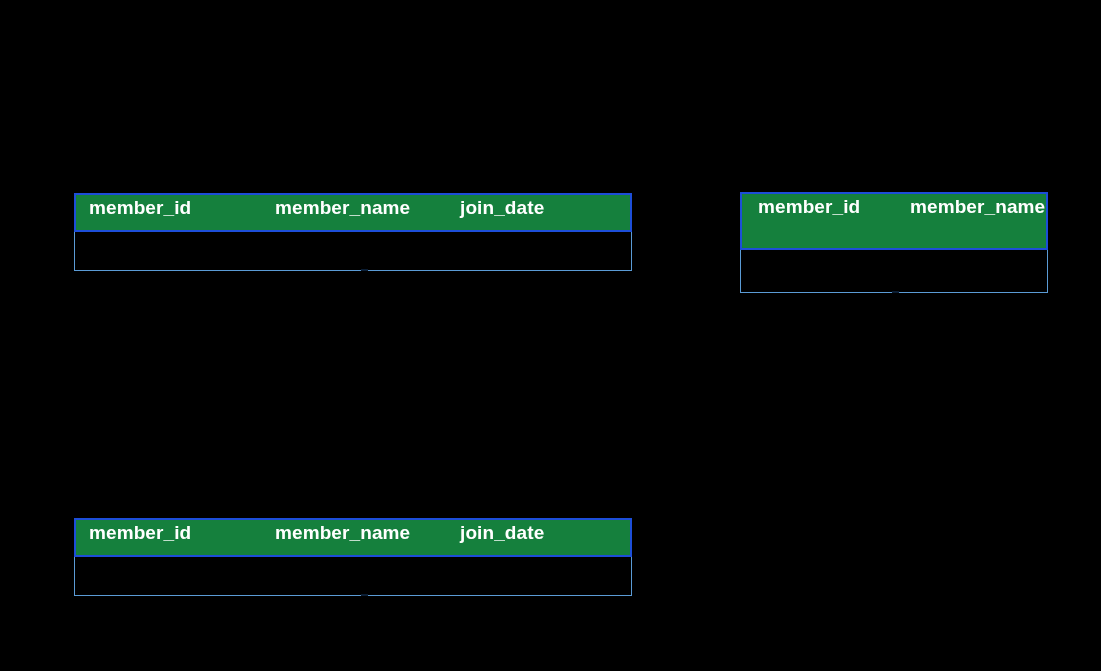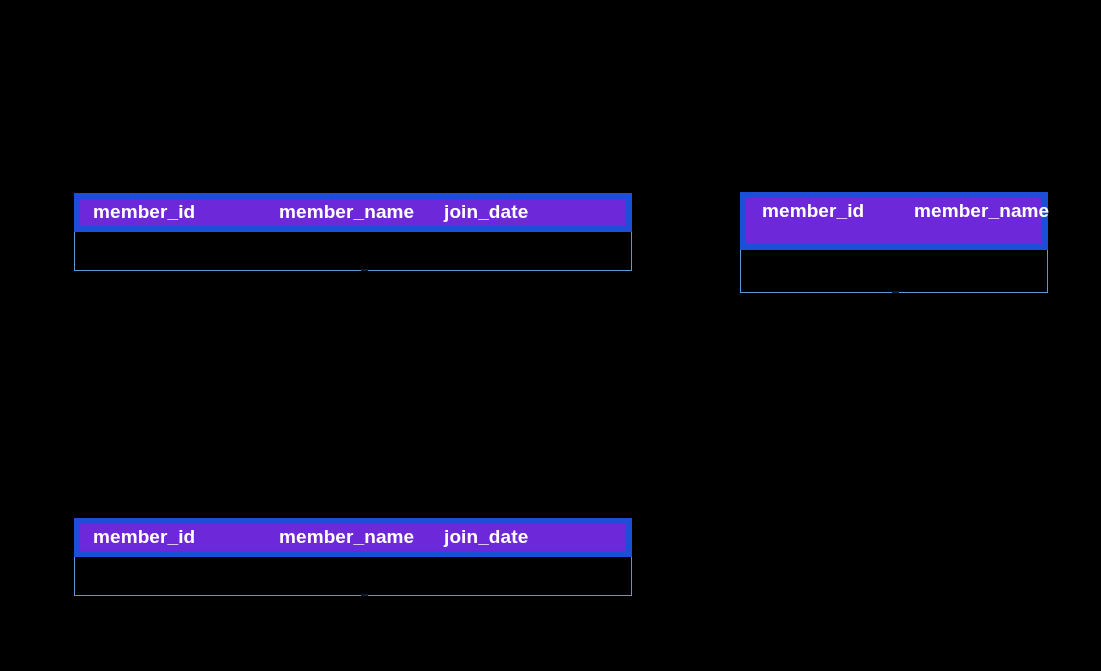--- a/index.html
+++ b/index.html
@@ -22,22 +22,22 @@
   
   .db-table {
     position: absolute;
     box-sizing: border-box;
   }
 
   .tbl-header {
     position: relative;
     box-sizing: border-box;
     width: 100%;
-    background: #6d28d9;
-    border: 6px solid #1d4ed8;
+    background: #15803d;
+    border: 2px solid #1d4ed8;
   }
 
   .tbl-body-row {
     position: relative;
     box-sizing: border-box;
     width: 100%;
     background: #000000;
     border: 1px solid #5B9BD5;
     border-top: none;
   }
@@ -72,21 +72,21 @@
     height: 2px;
     background: #0b1d33;
   }
 
   
   .t-wide { left: 74px; width: 558px; }
   .t-wide .tbl-header   { height: 39px; padding-top: 6px; }
   .t-wide .tbl-body-row { height: 39px; }
   .t-wide .hcell.c0 { left: 13px; }
   .t-wide .hcell.c1 { left: 199px; }
-  .t-wide .hcell.c2 { left: 364px; }
+  .t-wide .hcell.c2 { left: 384px; }
   .t-wide .bcell.c0 { left: 13px; }
   .t-wide .bcell.c1 { left: 199px; }
   .t-wide .bcell.c2 { left: 384px; }
   .t-wide .col-divider-tick { left: 286px; }
 
   #table-top    { top: 193px; }
   #table-bottom { top: 518px; }
 
   
   .t-narrow { left: 740px; width: 308px; }

